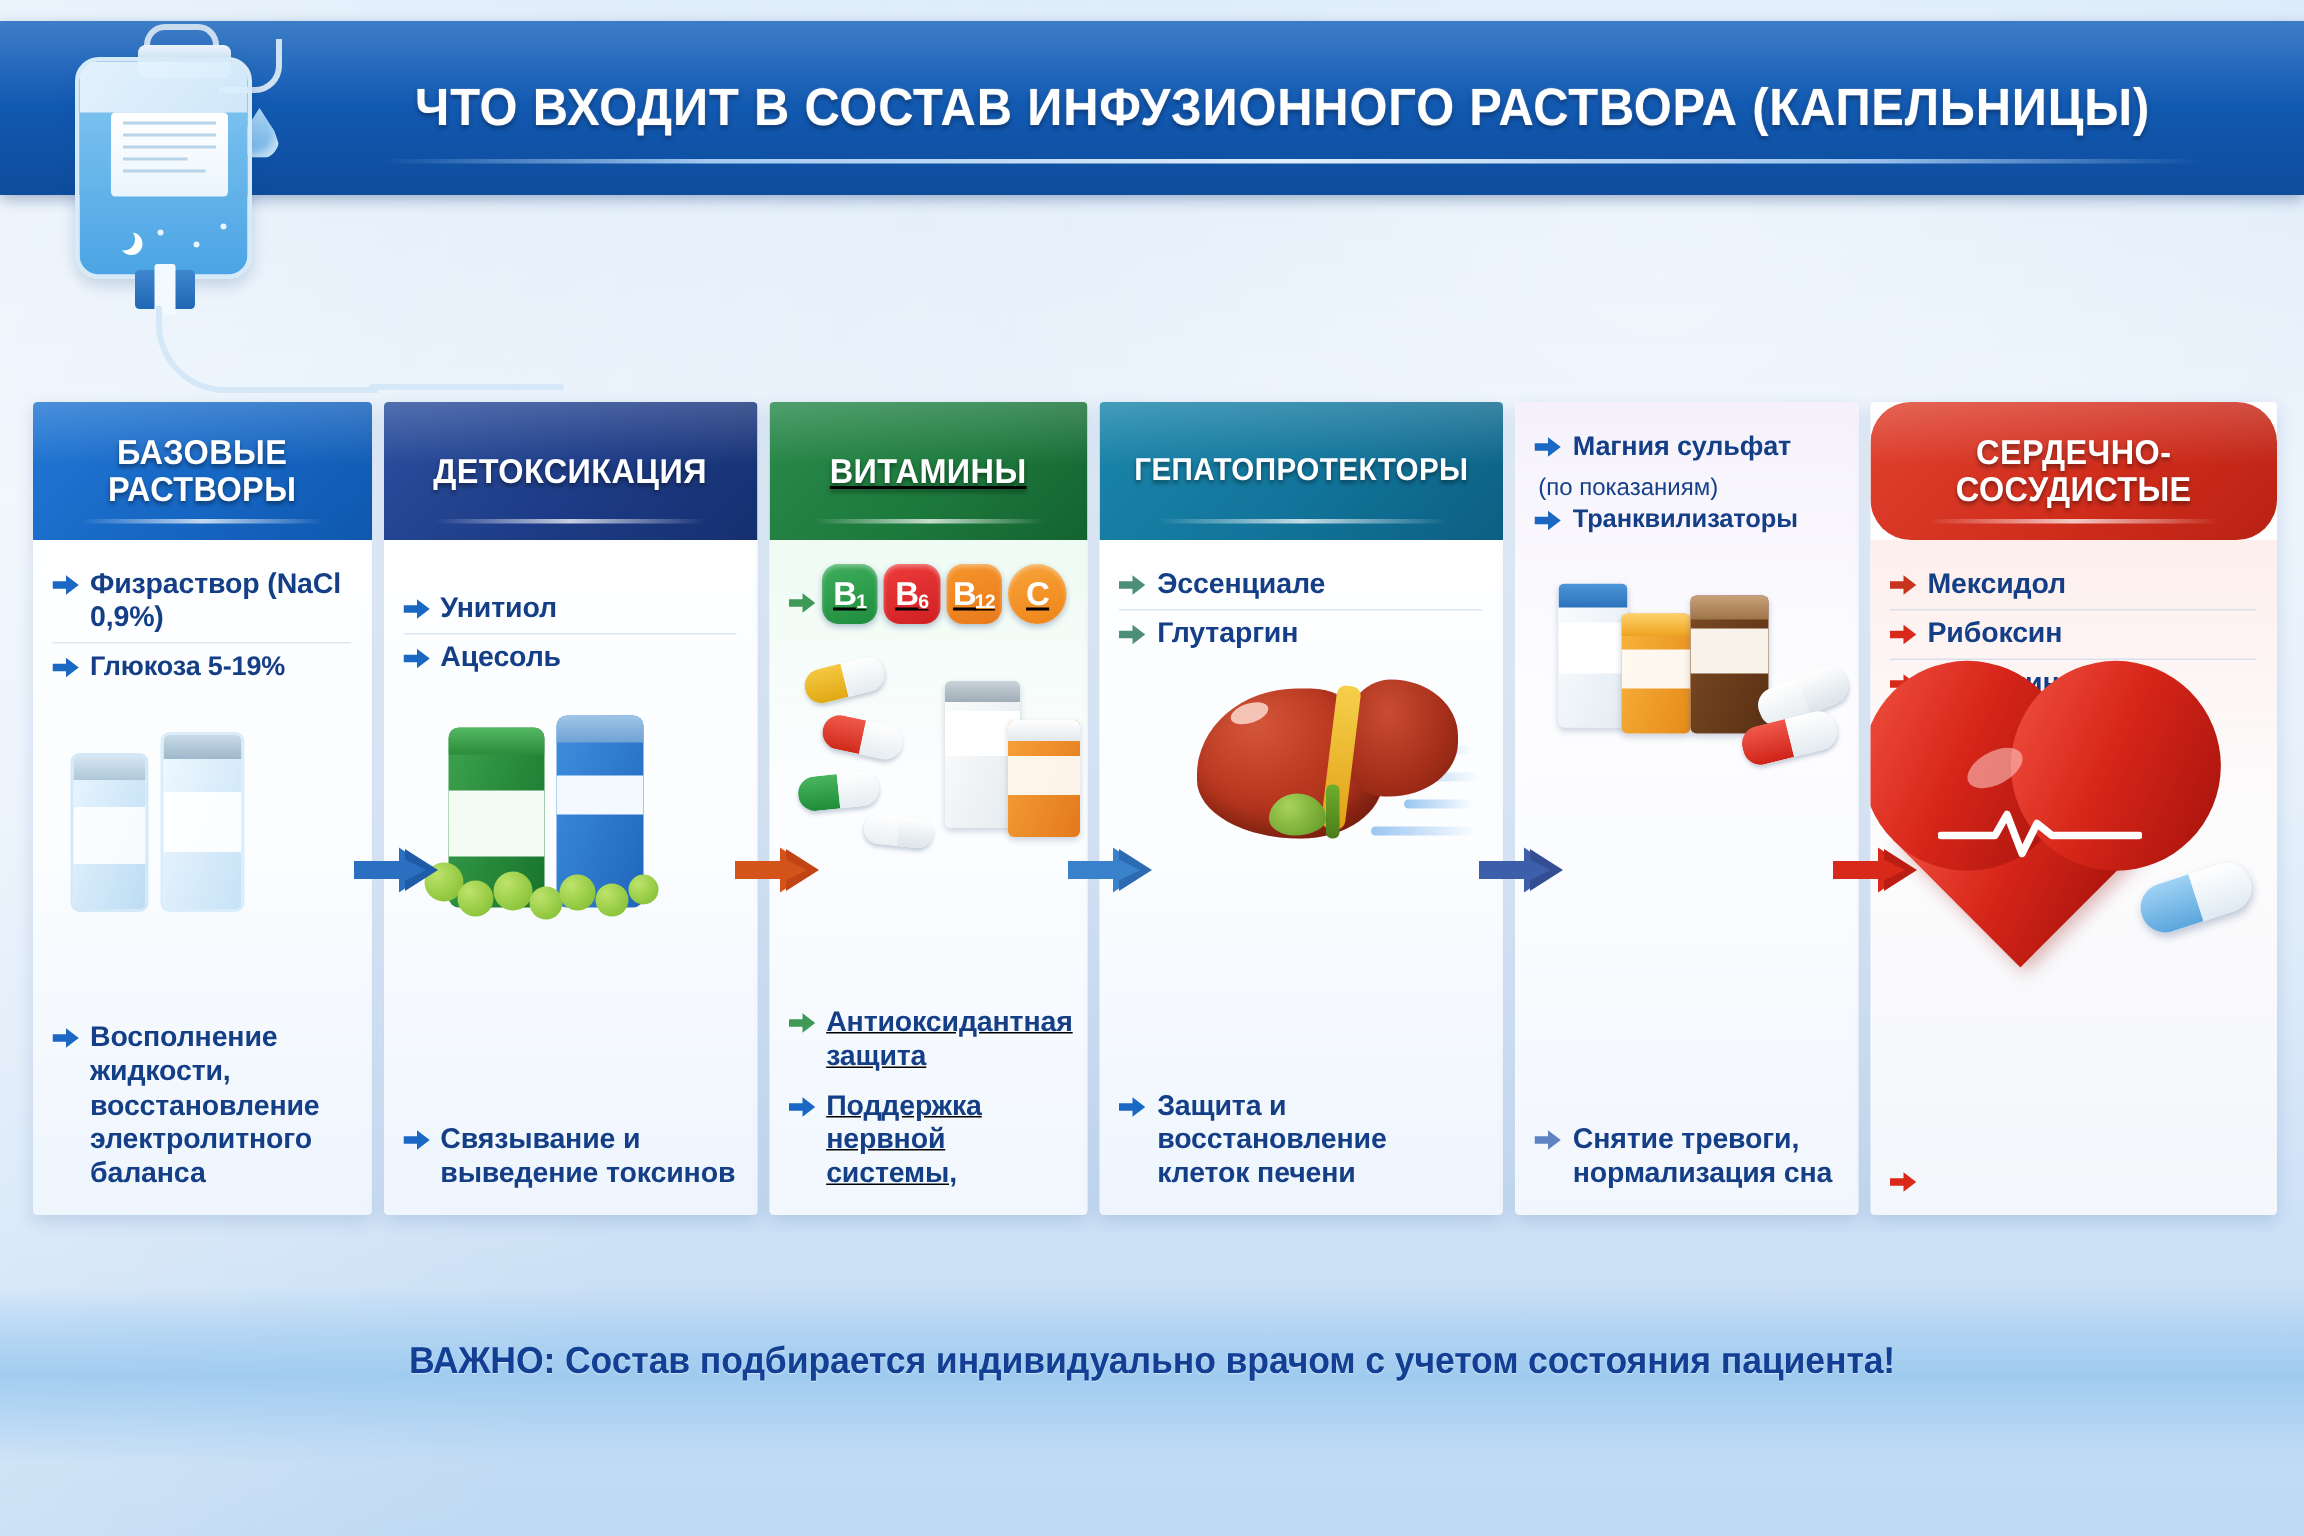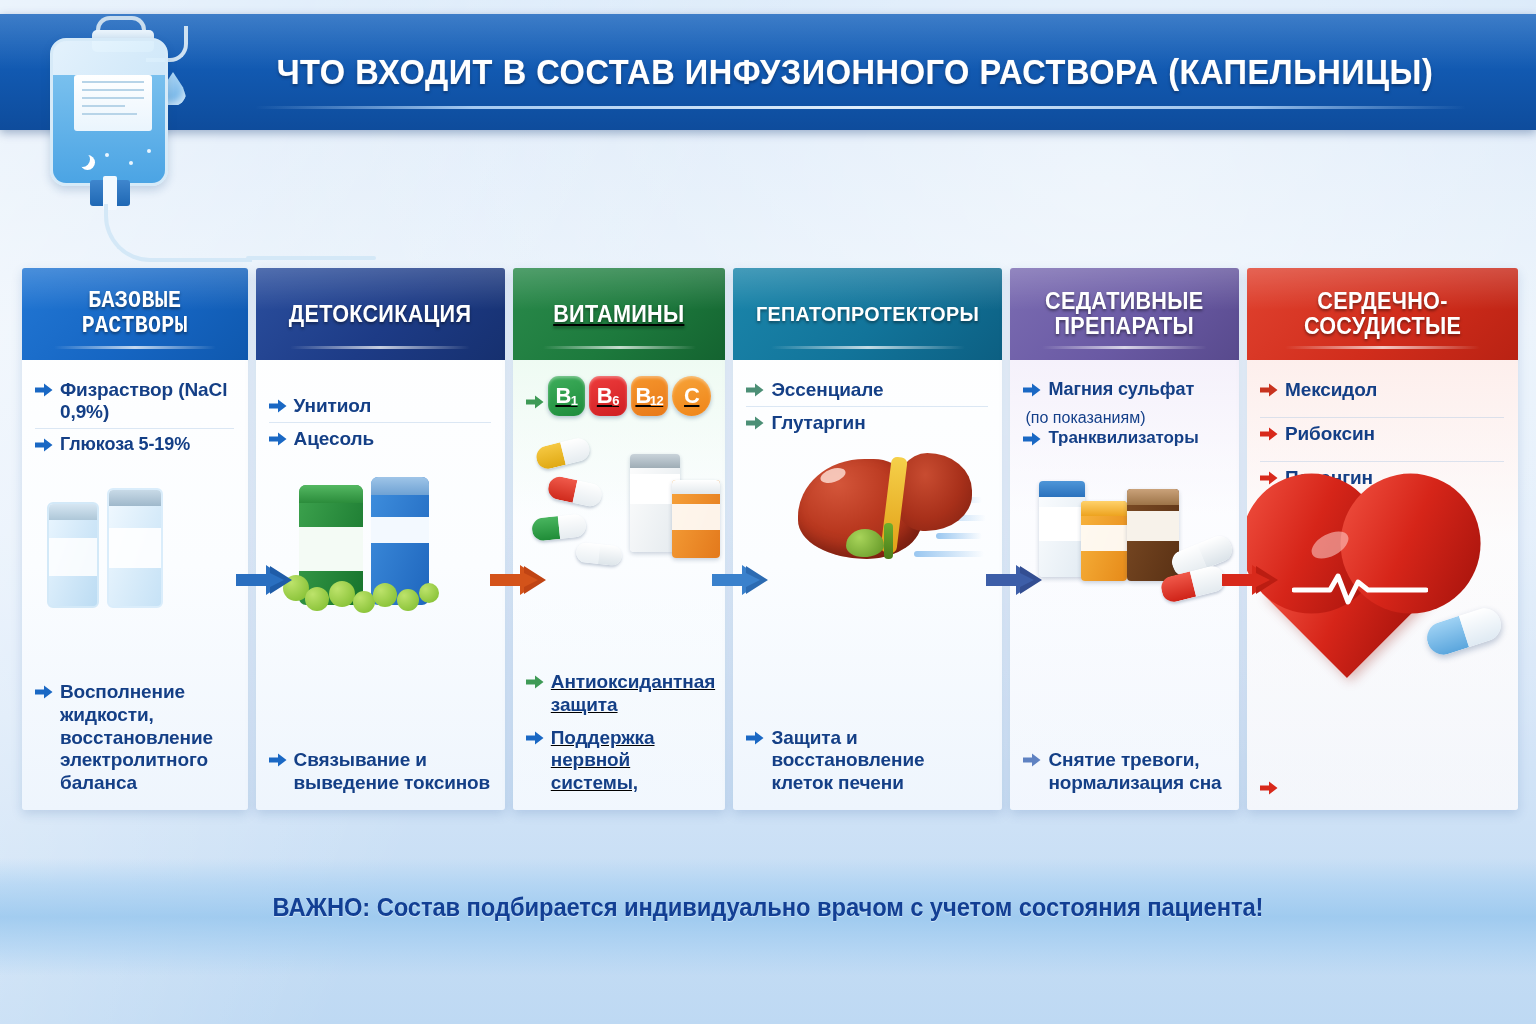--- a/index.html
+++ b/index.html
@@ -183,37 +183,37 @@
   .card-head::after {
     content: "";
     position: absolute; left: 14%; right: 14%; bottom: 11px; height: 3px;
     background: linear-gradient(90deg, rgba(255,255,255,0) 0%, rgba(255,255,255,0.75) 50%, rgba(255,255,255,0) 100%);
     border-radius: 2px;
   }
   .card-head .hd-gloss {
     position: absolute; left: 0; top: 0; width: 100%; height: 46%;
     background: linear-gradient(180deg, rgba(255,255,255,0.18), rgba(255,255,255,0));
   }
-  .h-base { background: linear-gradient(135deg, #2277d4 0%, #1666c3 55%, #0f58ae 100%); font-family: Liberation Mono, monospace; }
+  .h-base { background: linear-gradient(135deg, #2277d4 0%, #1666c3 55%, #0f58ae 100%); }
   .h-detox{ background: linear-gradient(135deg, #2b4f9e 0%, #1d3b86 55%, #16306f 100%); }
   .h-vit  { background: linear-gradient(135deg, #2a8a4b 0%, #1d7a3d 55%, #146330 100%); }
   .h-hep  { background: linear-gradient(135deg, #1b86ab 0%, #12749a 55%, #0c5f82 100%); }
   .h-sed  { background: linear-gradient(135deg, #7b6cb2 0%, #6a5aa4 55%, #584a8d 100%); }
-  .h-card { background: linear-gradient(135deg, #e0422f 0%, #d12d1c 55%, #b92213 100%); }
+  .h-card { background: linear-gradient(135deg, #e0422f 0%, #d12d1c 55%, #b92213 100%); border-radius: 27px; }
 
   .card-body {
     flex: 1;
     position: relative;
     padding: 14px 14px 10px 13px;
     display: flex;
     flex-direction: column;
   }
   .tint-vit  { background: linear-gradient(180deg, rgba(235,250,240,0.8), rgba(250,253,255,0.25) 35%); }
   .tint-sed  { background: linear-gradient(180deg, rgba(243,238,250,0.8), rgba(252,250,255,0.25) 35%); }
-  .tint-card { background: linear-gradient(180deg, rgba(253,236,233,0.85), rgba(255,248,247,0.3) 40%); gap: 11px; }
+  .tint-card { background: linear-gradient(180deg, rgba(253,236,233,0.85), rgba(255,248,247,0.3) 40%); }
 
   
   .bul { display: flex; align-items: flex-start; gap: 7px; padding: 5px 0; }
   .bul + .bul { border-top: 1px solid rgba(150,185,220,0.32); }
   .bul-txt {
     color: #143f86;
     font-size: 19px;
     font-weight: bold;
     line-height: 1.17;
     letter-spacing: -0.1px;
@@ -634,24 +634,20 @@
             <svg class="arw" width="18" height="14" viewBox="0 0 18 14">
               <path d="M0 4.5 L9 4.5 L9 0.5 L17.5 7 L9 13.5 L9 9.5 L0 9.5 Z" fill="#1a68c4"></path>
             </svg>
             <span class="bul-txt">Защита и восстановление клеток печени</span>
           </div>
         </div>
       </div>
     </div>
 
     <div class="card w-sed">
-      <div class="card-head h-sed">
-        <div class="hd-gloss"></div>
-        <span class="hd-txt">СЕДАТИВНЫЕ ПРЕПАРАТЫ</span>
-      </div>
       <div class="card-body tint-sed">
         <div class="bul">
           <svg class="arw" width="18" height="14" viewBox="0 0 18 14">
             <path d="M0 4.5 L9 4.5 L9 0.5 L17.5 7 L9 13.5 L9 9.5 L0 9.5 Z" fill="#1a68c4"></path>
           </svg>
           <span class="bul-txt small">Магния сульфат</span>
         </div>
         <div class="bul-sub">(по показаниям)</div>
         <div class="bul" style="border-top:none;padding-top:1px">
           <svg class="arw" width="18" height="14" viewBox="0 0 18 14">

